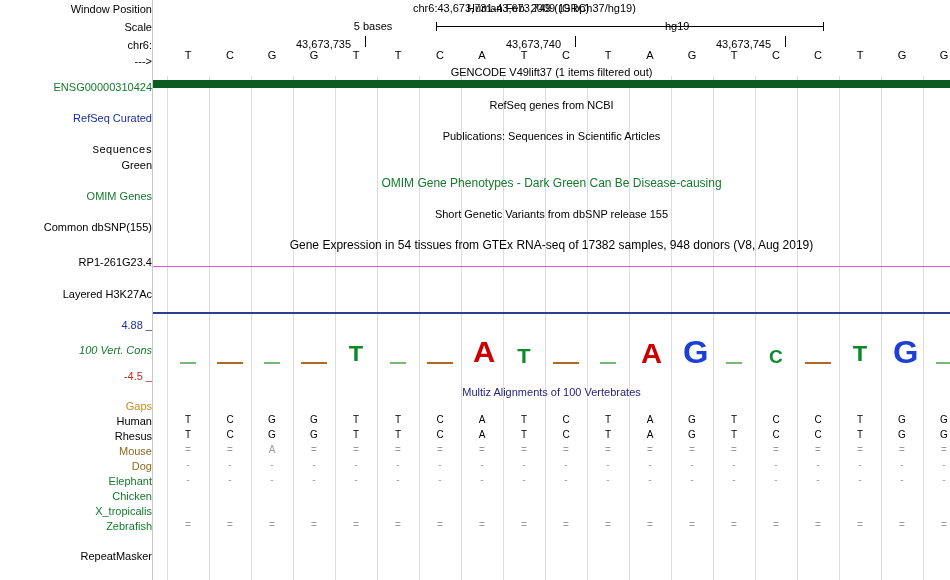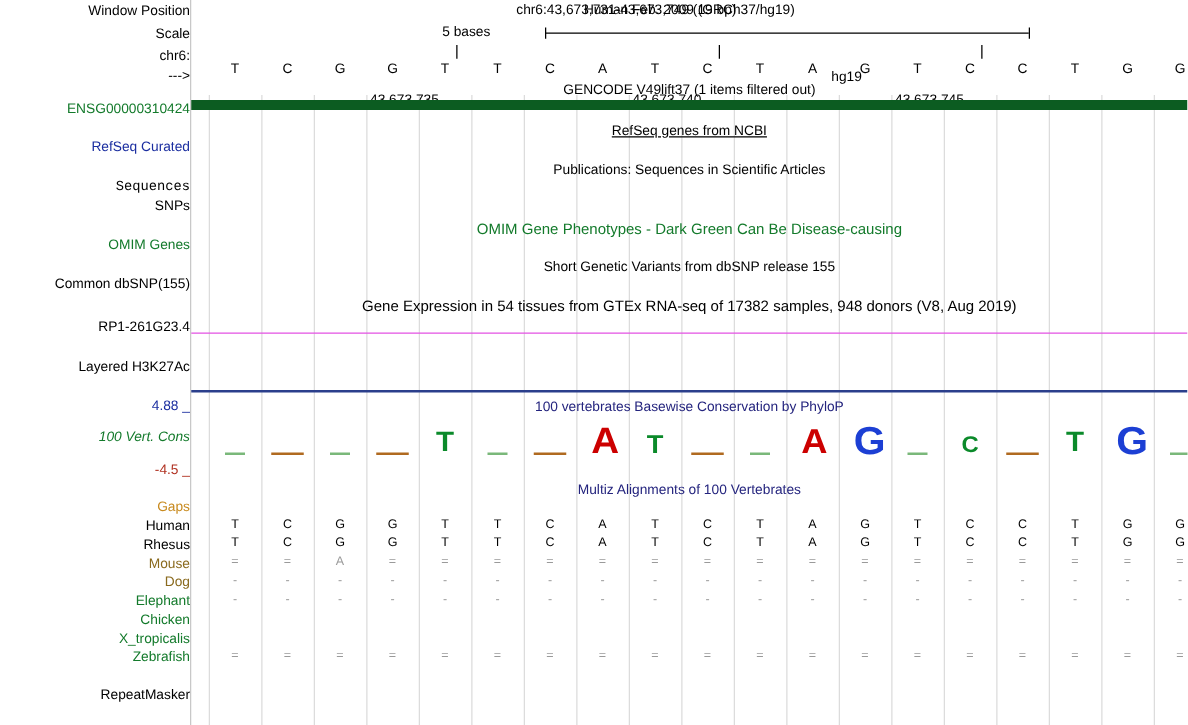--- a/index.html
+++ b/index.html
@@ -19,21 +19,21 @@
   .lbl{position:absolute;right:4px;text-align:right;white-space:nowrap;font-size:11px;line-height:11px;}
 
   
   .panel{position:absolute;left:153px;top:0;width:797px;height:580px;}
   .vsep{position:absolute;left:152px;top:0;width:1px;height:580px;background:#c8c8c8;}
 
   
   .grid{position:absolute;top:76px;width:1px;height:504px;background:#dcdcdc;}
 
   .center{position:absolute;text-align:center;white-space:nowrap;}
-  .tickstr{position:absolute;font-size:11px;margin-top:36px;}
+  .tickstr{position:absolute;font-size:11px;}
 
   
   .base{position:absolute;font-size:11px;line-height:11px;text-align:center;width:14px;}
 
   
   .gencode-bar{position:absolute;left:0;top:0;width:797px;height:8px;background:#0c5c21;}
   .magenta-line{position:absolute;left:0;width:797px;height:1px;background:#e452e4;}
   .navy-line{position:absolute;left:0;width:797px;height:2px;background:#2b3f8c;}
   .green-t{color:#137a2b;}
   .darkblue-t{color:#24247e;}
@@ -58,21 +58,21 @@
 
   <div class="labels">
     <div class="lbl" style="top:4px;">Window Position</div>
     <div class="lbl" style="top:22px;">Scale</div>
     <div class="lbl" style="top:40px;">chr6:</div>
     <div class="lbl" style="top:56px;">---&gt;</div>
 
     <div class="lbl" style="top:82px;color:#137a2b;">ENSG00000310424</div>
     <div class="lbl" style="top:113px;color:#1b2ea0;">RefSeq Curated</div>
     <div class="lbl" style="top:145px;font-family:Liberation Mono, monospace;">Sequences</div>
-    <div class="lbl" style="top:160px;">SNPs</div>
+    <div class="lbl" style="top:160px;">Green</div>
     <div class="lbl" style="top:191px;color:#137a2b;padding-left:38px;">OMIM Genes</div>
     <div class="lbl" style="top:222px;">Common dbSNP(155)</div>
     <div class="lbl" style="top:257px;">RP1-261G23.4</div>
     <div class="lbl" style="top:289px;">Layered H3K27Ac</div>
 
     <div class="lbl" style="top:320px;color:#1b2ea0;">4.88 _</div>
     <div class="lbl" style="top:345px;color:#137a2b;font-style:italic;">100 Vert. Cons</div>
     <div class="lbl" style="top:371px;color:#b03020;">-4.5 _</div>
 
     <div class="lbl" style="top:401px;color:#c88a1e;">Gaps</div>
@@ -149,35 +149,34 @@
         <div class="base" style="left: 700px;">T</div>
         <div class="base" style="left: 742px;">G</div>
         <div class="base" style="left: 784px;">G</div>
       </div>
 
     <div class="center" style="left:0;top:66px;width:797px;">GENCODE V49lift37 (1 items filtered out)</div>
     <div style="position:absolute;left:0;top:80px;width:797px;height:9px;">
       <div class="gencode-bar"></div>
     </div>
 
-    <div class="center" style="left:0;top:99px;width:797px;text-decoration:underline;">RefSeq genes from NCBI</div>
+    <div class="center" style="left:0;top:99px;width:797px;">RefSeq genes from NCBI</div>
 
     <div class="center" style="left:0;top:130px;width:797px;">Publications: Sequences in Scientific Articles</div>
 
     <div class="center green-t" style="left:0;top:176px;width:797px;font-size:12px;">OMIM Gene Phenotypes - Dark Green Can Be Disease-causing</div>
 
     <div class="center" style="left:0;top:208px;width:797px;">Short Genetic Variants from dbSNP release 155</div>
 
     <div class="center" style="left:0;top:238px;width:797px;font-size:12px;text-align:center;">Gene Expression in 54 tissues from GTEx RNA-seq of 17382 samples, 948 donors (V8, Aug 2019)</div>
 
     <div class="magenta-line" style="top:266px;"></div>
 
     <div class="navy-line" style="top:312px;"></div>
 
-    <div class="center darkblue-t" style="left:0;top:320px;width:797px;font-size:11px;">100 vertebrates Basewise Conservation by PhyloP</div>
     <div id="cons-plot" style="position:absolute;left:0;top:336px;width:797px;height:36px;">
         <div class="dash" style="left: 27px; top: 26px; width: 16px; background: rgb(122, 184, 122);"></div>
         <div class="dash" style="left: 64px; top: 26px; width: 26px; background: rgb(176, 106, 32);"></div>
         <div class="dash" style="left: 111px; top: 26px; width: 16px; background: rgb(122, 184, 122);"></div>
         <div class="dash" style="left: 148px; top: 26px; width: 26px; background: rgb(176, 106, 32);"></div>
         <div class="logo" style="left: 194px; top: 7.36px; font-size: 23.6288px; height: 16.64px; width: 18px; text-align: center; color: rgb(11, 138, 42); transform: scaleY(0.952381);">T</div>
         <div class="dash" style="left: 237px; top: 26px; width: 16px; background: rgb(122, 184, 122);"></div>
         <div class="dash" style="left: 274px; top: 26px; width: 26px; background: rgb(176, 106, 32);"></div>
         <div class="logo" style="left: 320px; top: 2.24px; font-size: 30.8992px; height: 21.76px; width: 18px; text-align: center; color: rgb(204, 0, 0); transform: scaleY(0.952381);">A</div>
         <div class="logo" style="left: 362px; top: 8.64px; font-size: 21.8112px; height: 15.36px; width: 18px; text-align: center; color: rgb(11, 138, 42); transform: scaleY(0.952381);">T</div>

